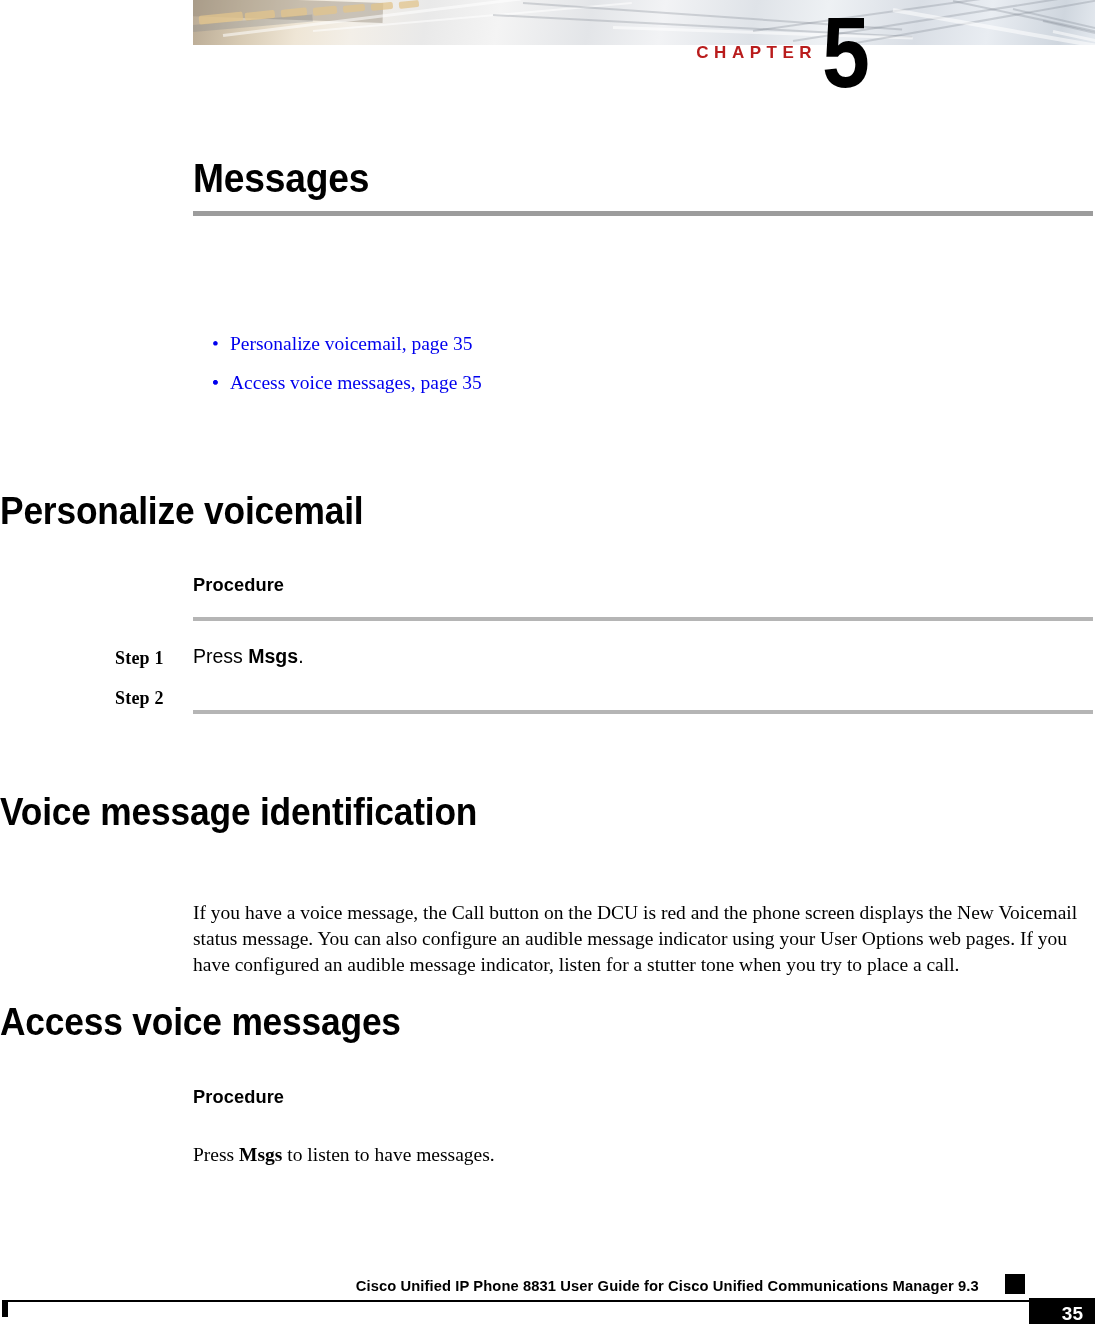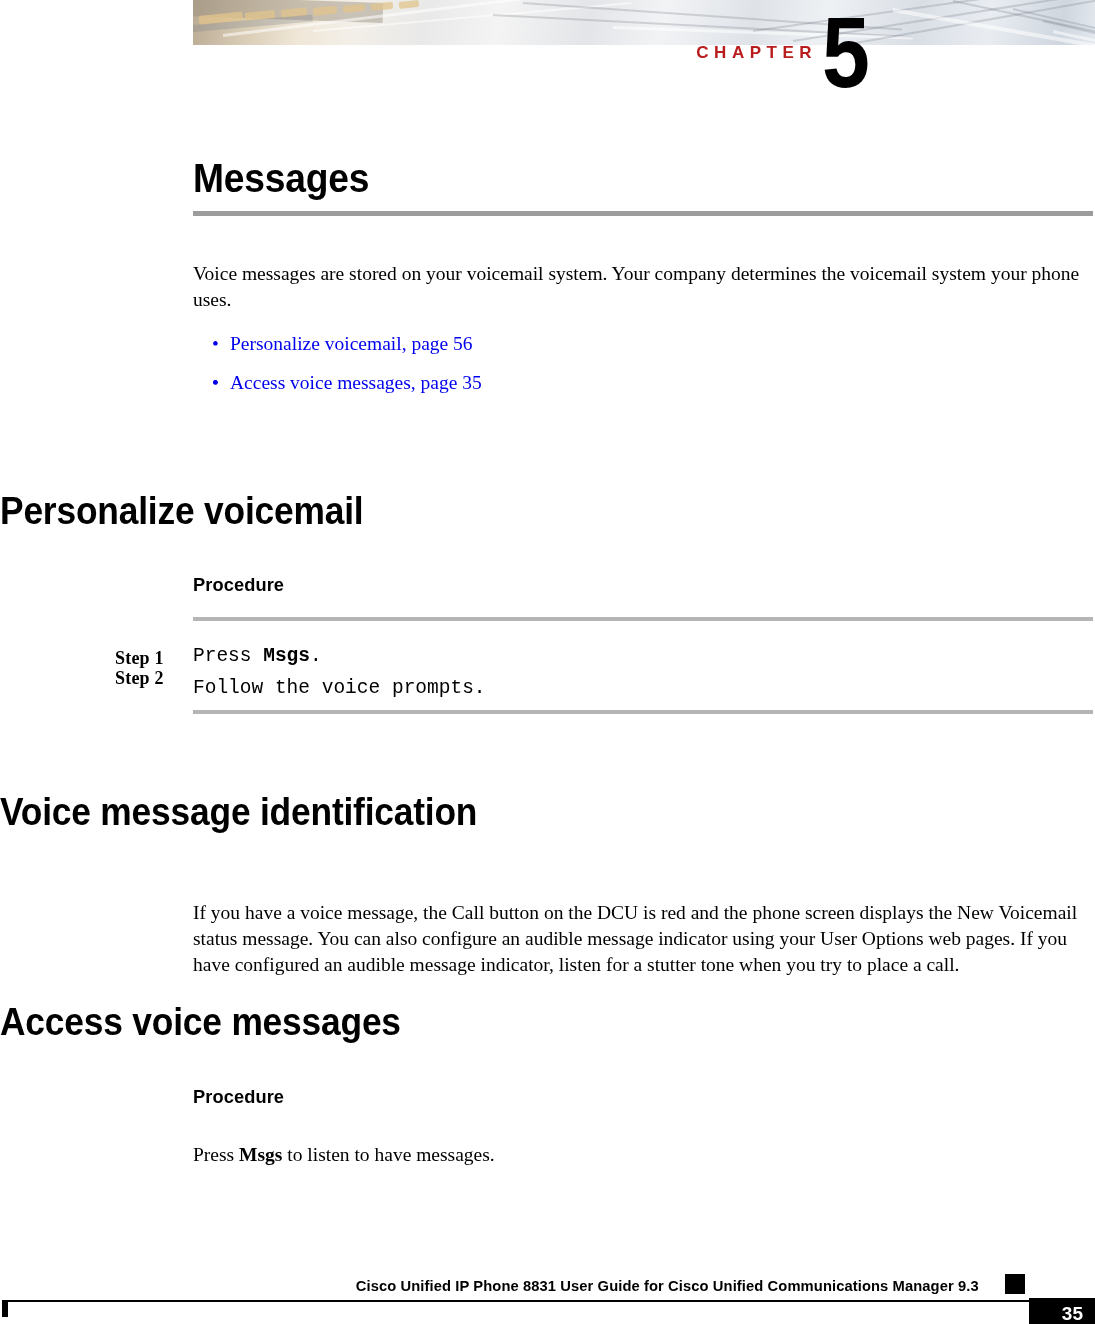--- a/index.html
+++ b/index.html
@@ -185,21 +185,21 @@
     font-family: Liberation Serif, serif;
     font-weight: bold;
     font-size: 18px;
     color: #000000;
     letter-spacing: 0.2px;
   }
   .step-text {
     position: absolute;
     left: 193px;
     width: 890px;
-    font-family: Liberation Mono, monospace;
+    font-family: Liberation Sans, sans-serif;
     font-size: 19.5px;
     line-height: 24px;
     color: #000000;
   }
   b.inline-b {
     font-weight: bold;
   }
 
   
   .footer-text {
@@ -289,45 +289,43 @@
     <div class="dark" style="left:850px;top:20px; width:190px;height:2px; transform:rotate(13deg);"></div>
     <div class="streak" style="left:860px;top:30px; width:180px;height:3px; transform:rotate(12deg);"></div>
   </div>
 
   <div class="chapter-word">CHAPTER</div>
   <div class="chapter-num">5</div>
 
   <div class="h1" style="top:158px;">Messages</div>
   <div class="rule-dark" style="top:211px;"></div>
 
-  <div class="body-text" style="top:261px;">Voice messages are stored on your voicemail system. Your company determines the voicemail system your phone uses.</div>
 
   <ul class="bullet-list" style="top:333px;">
     <li>
       <span class="dot">•</span>
-      <span class="link">Personalize voicemail,  page  56</span>
+      <span class="link">Personalize voicemail,  page  35</span>
     </li>
     <li>
       <span class="dot">•</span>
     </li>
     <li>
       <span class="dot">•</span>
       <span class="link">Access voice messages,  page  35</span>
     </li>
   </ul>
 
   <div class="h2" style="top:492px;">Personalize voicemail</div>
   <div class="proc-head" style="top:574px;">Procedure</div>
   <div class="rule-light" style="top:617px;"></div>
 
   <div class="step-label" style="top:648px;">Step 1</div>
   <div class="step-text" style="top:644px;"><span>Press </span><b class="inline-b">Msgs</b><span>.</span></div>
 
-  <div class="step-label" style="top:668px;">Step 2</div>
-  <div class="step-text" style="top:676px;"><span>Follow the voice prompts.</span></div>
+  <div class="step-label" style="top:688px;">Step 2</div>
 
   <div class="rule-light" style="top:710px;"></div>
 
   <div class="h2" style="top:793px;">Voice message identification</div>
   <div class="body-text" style="top:900px;">If you have a voice message, the Call button on the DCU is red and the phone screen displays the New Voicemail status message. You can also configure an audible message indicator using your User Options web pages. If you have configured an audible message indicator, listen for a stutter tone when you try to place a call.</div>
 
   <div class="h2" style="top:1003px;">Access voice messages</div>
   <div class="proc-head" style="top:1086px;">Procedure</div>
   <div class="body-text" style="top:1142px;"><span>Press </span><b class="inline-b">Msgs</b><span> to listen to have messages.</span></div>
 

